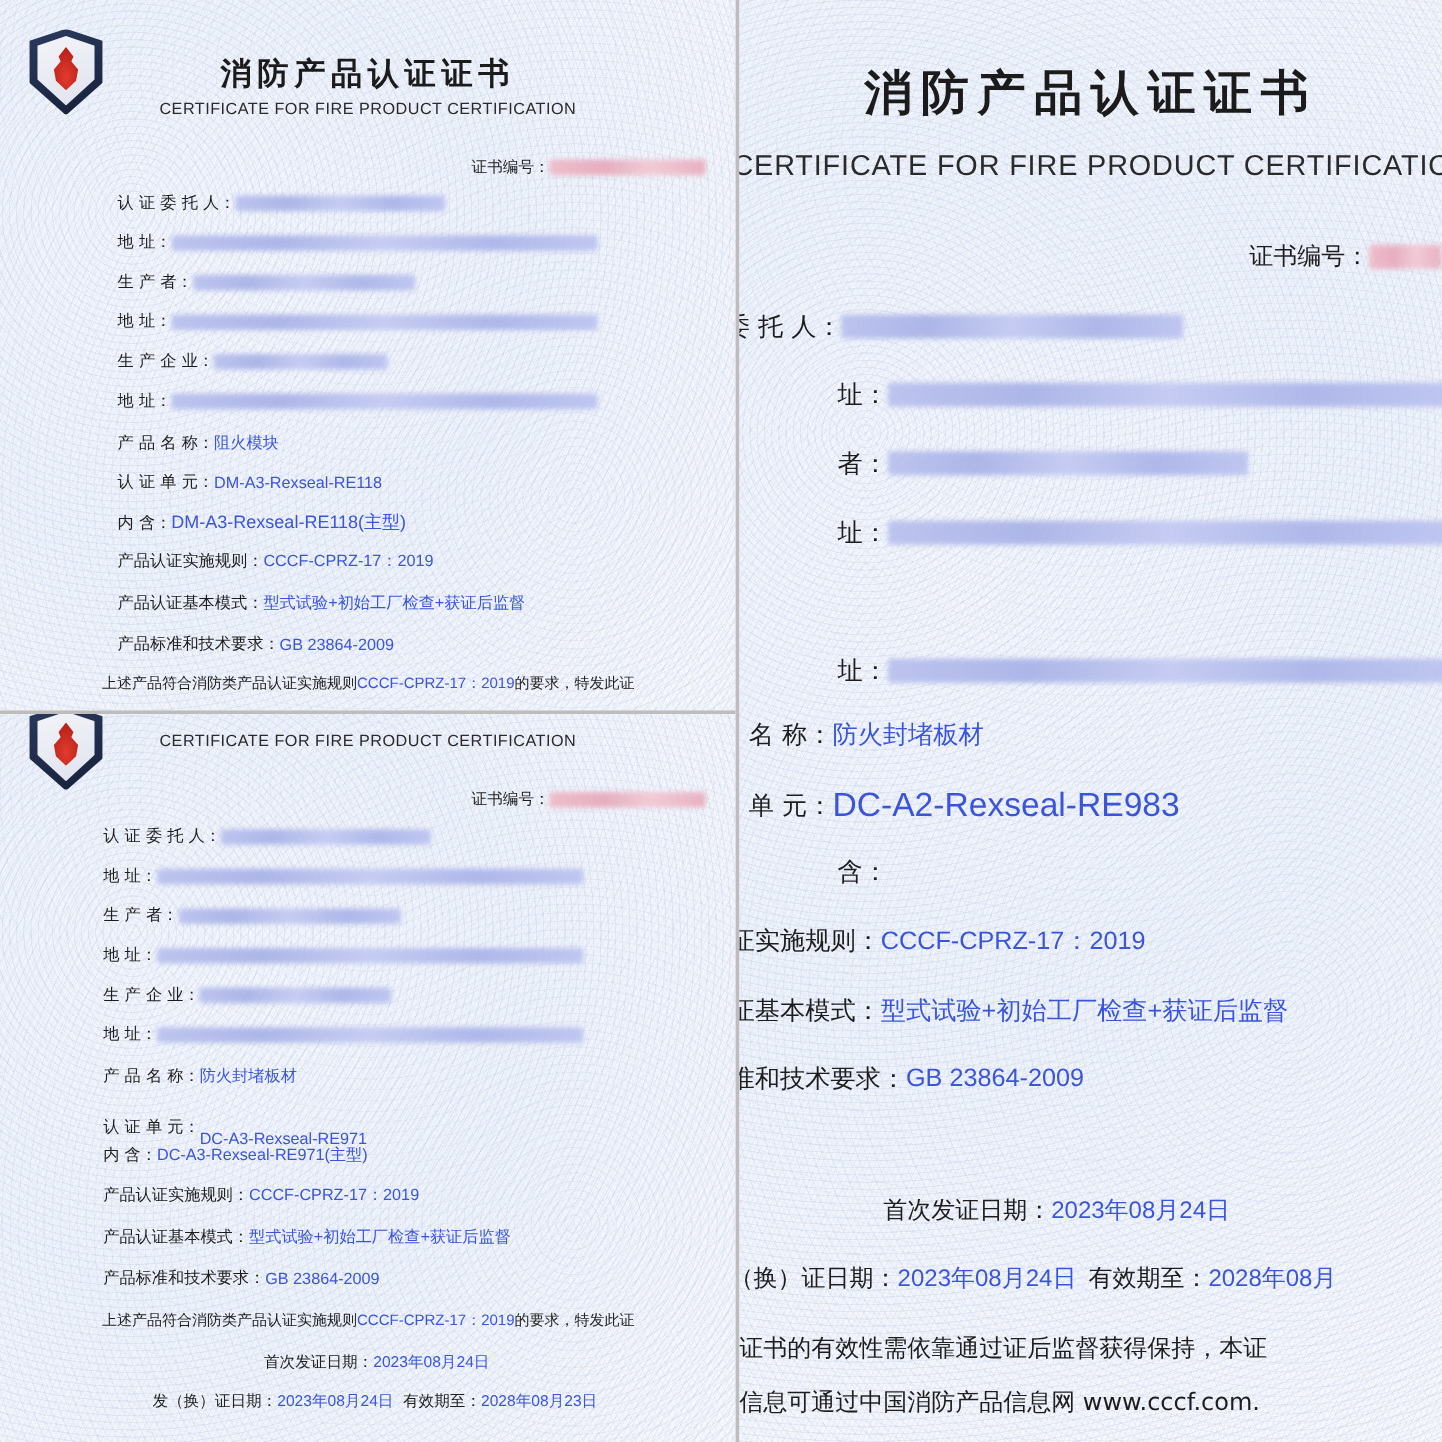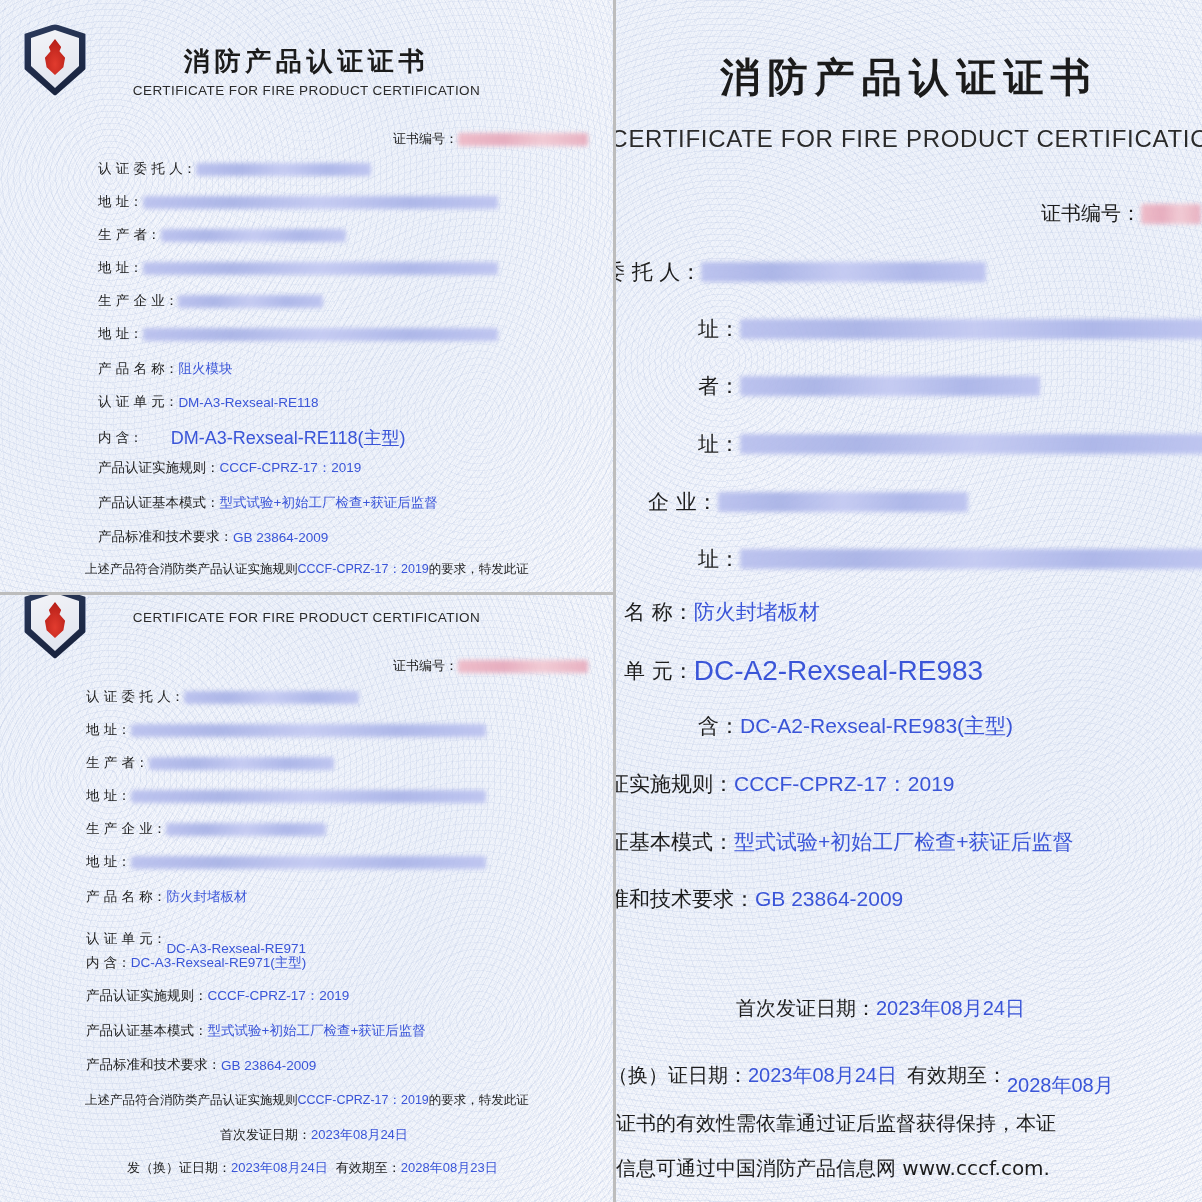--- a/index.html
+++ b/index.html
@@ -113,21 +113,21 @@
     <div class="row" style="left:98px;top:360px;">
       <span class="lbl" style="font-size:13.5px;">产 品 名 称：</span>
       <span class="val" style="font-size:13.5px;">阻火模块</span>
     </div>
     <div class="row" style="left:98px;top:393px;">
       <span class="lbl" style="font-size:13.5px;">认 证 单 元：</span>
       <span class="val" style="font-size:13.5px;">DM-A3-Rexseal-RE118</span>
     </div>
     <div class="row" style="left:98px;top:426px;">
       <span class="lbl" style="font-size:13.5px;">内            含：</span>
-      <span class="val" style="font-size:18px;margin-left:28px;">DM-A3-Rexseal-RE118(主型)</span>
+      <span class="val" style="font-size:15px;">DM-A3-Rexseal-RE118(主型)</span>
     </div>
     <div class="row" style="left:98px;top:459px;">
       <span class="lbl" style="font-size:13.5px;">产品认证实施规则：</span>
       <span class="val" style="font-size:13.5px;">CCCF-CPRZ-17：2019</span>
     </div>
     <div class="row" style="left:98px;top:494px;">
       <span class="lbl" style="font-size:13.5px;">产品认证基本模式：</span>
       <span class="val" style="font-size:13.5px;">型式试验+初始工厂检查+获证后监督</span>
     </div>
     <div class="row" style="left:98px;top:528px;">
@@ -246,40 +246,35 @@
       <span class="blurred" style="width:470px;height:20px;"></span>
     </div>
     <div class="row" style="left:82px;top:372px;">
       <span class="lbl" style="font-size:21px;">者：</span>
       <span class="blurred" style="width:300px;height:20px;"></span>
     </div>
     <div class="row" style="left:82px;top:430px;">
       <span class="lbl" style="font-size:21px;">址：</span>
       <span class="blurred" style="width:470px;height:20px;"></span>
     </div>
-    <div class="row" style="left:32px;top:488px;">
-      <span class="lbl" style="font-size:21px;">企 业：</span>
-      <span class="blurred" style="width:250px;height:20px;"></span>
-    </div>
     <div class="row" style="left:82px;top:545px;">
       <span class="lbl" style="font-size:21px;">址：</span>
       <span class="blurred" style="width:470px;height:20px;"></span>
     </div>
 
     <div class="row" style="left:8px;top:598px;">
       <span class="lbl" style="font-size:21px;">名    称：</span>
       <span class="val" style="font-size:21px;">防火封堵板材</span>
     </div>
     <div class="row" style="left:8px;top:655px;">
       <span class="lbl" style="font-size:21px;">单    元：</span>
       <span class="val" style="font-size:28px;">DC-A2-Rexseal-RE983</span>
     </div>
     <div class="row" style="left:82px;top:712px;">
       <span class="lbl" style="font-size:21px;">含：</span>
-      <span class="val" style="font-size:21px;">DC-A2-Rexseal-RE983(主型)</span>
     </div>
     <div class="row" style="left:-8px;top:770px;">
       <span class="lbl" style="font-size:21px;">证实施规则：</span>
       <span class="val" style="font-size:21px;">CCCF-CPRZ-17：2019</span>
     </div>
     <div class="row" style="left:-8px;top:828px;">
       <span class="lbl" style="font-size:21px;">证基本模式：</span>
       <span class="val" style="font-size:21px;">型式试验+初始工厂检查+获证后监督</span>
     </div>
     <div class="row" style="left:-8px;top:885px;">
@@ -289,21 +284,21 @@
 
 
     <div class="row" style="left:120px;top:995px;">
       <span class="lbl" style="font-size:20px;">首次发证日期：</span>
       <span class="val" style="font-size:20px;">2023年08月24日</span>
     </div>
     <div class="row" style="left:-8px;top:1052px;">
       <span class="lbl" style="font-size:20px;">（换）证日期：</span>
       <span class="val" style="font-size:20px;">2023年08月24日</span>
       <span class="lbl" style="font-size:20px;margin-left:10px;">有效期至：</span>
-      <span class="val" style="font-size:20px;margin-top:20px;">2028年08月</span>
+      <span class="val" style="font-size:20px;">2028年08月</span>
     </div>
 
     <div class="row" style="left:0;top:1110px;">
       <span class="lbl" style="font-size:20px;">证书的有效性需依靠通过证后监督获得保持，本证</span>
     </div>
     <div class="row" style="left:0;top:1155px;">
       <span class="lbl" style="font-size:20px;">信息可通过中国消防产品信息网 www.cccf.com.</span>
     </div>
   </div>
 

